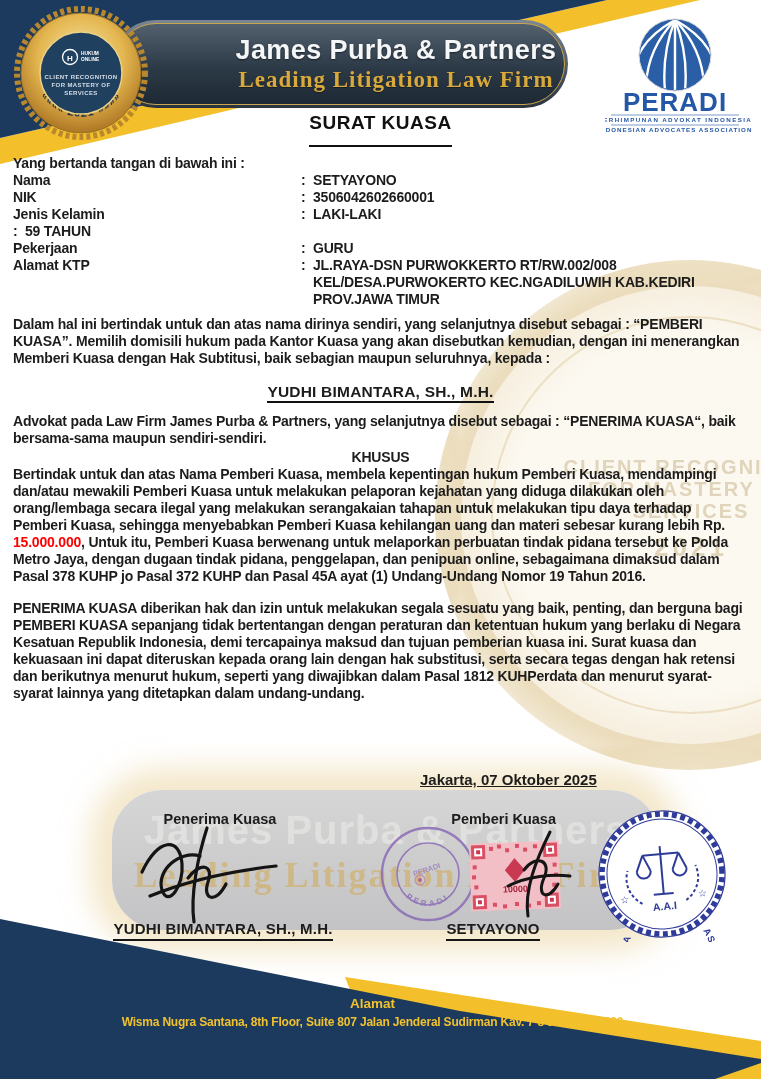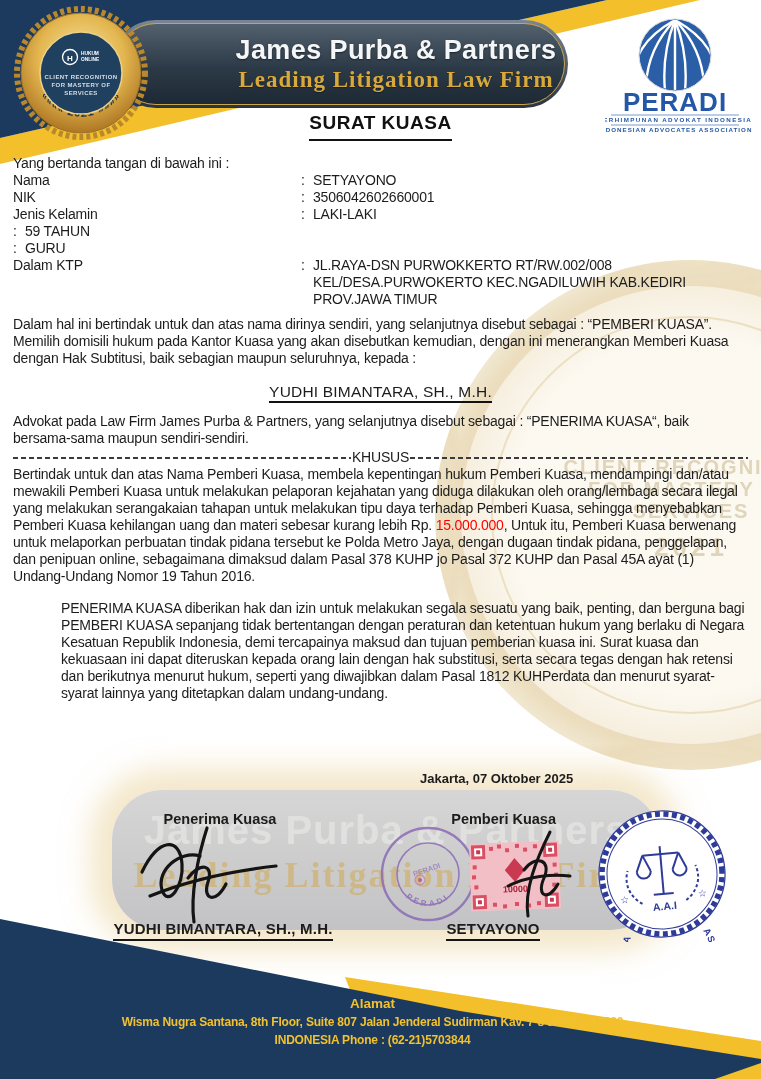--- a/index.html
+++ b/index.html
@@ -23,40 +23,40 @@
       border:26px solid rgba(198,158,74,.22);box-sizing:border-box;z-index:0;
       background:radial-gradient(circle,rgba(226,193,115,.10) 55%,rgba(210,170,85,.20) 72%,rgba(226,193,115,.08) 78%);}
   .watermark .wm-ring{position:absolute;inset:30px;border-radius:50%;border:2px solid rgba(198,158,74,.25);}
   .wm-center{position:absolute;left:60px;top:170px;width:340px;text-align:center;color:rgba(160,125,60,.30);
       font-weight:bold;line-height:22px;}
   .wm-center .wm-big{font-size:20px;letter-spacing:2px;}
   .wm-center .wm-year{font-size:26px;letter-spacing:4px;margin-top:14px;}
   
   .doc-title{position:absolute;top:112px;left:0;width:100%;text-align:center;z-index:2;}
   .doc-title span{font-size:19px;font-weight:bold;letter-spacing:.5px;color:#111;
-      border-bottom:2.5px solid #111;padding-bottom:6px;}
+      border-bottom:2.5px solid #111;padding-bottom:12px;}
   .content{position:absolute;left:13px;top:155px;width:735px;z-index:2;
-      font-size:14px;font-weight:normal;line-height:17px;letter-spacing:-.2px;}
+      font-size:14px;font-weight:bold;line-height:17px;letter-spacing:-.2px;}
   .id-row{display:flex;align-items:flex-start;}
   .id-label{width:288px;flex:0 0 288px;}
   .id-colon{width:12px;flex:0 0 12px;}
   .id-value{flex:1;}
   .para{margin-top:8px;text-align:left;}
   .attorney{margin:16px 0 12px 0;text-align:center;}
   .attorney span{font-size:15.5px;border-bottom:2.5px solid #111;padding-bottom:1px;letter-spacing:.2px;}
-  .khusus{display:flex;align-items:center;margin-top:2px;}
+  .khusus{display:flex;align-items:center;margin-top:2px;flex-direction:column;}
   .khusus .dash{flex:1;height:2px;
       background:repeating-linear-gradient(90deg,#3a3a3a 0 5px,transparent 5px 8px);}
   .khusus .kword{padding:0 1px;}
   .amount{color:#ff0000;margin-top:27px;}
   .p2{margin-top:4px;}
   .p3{margin-top:0;}
-  .p4{margin-top:15px;margin-left:48px;}
-  
-  .date-line{position:absolute;left:420px;top:771px;font-size:13px;font-weight:bold;z-index:6;}
+  .p4{margin-top:15px;}
+  
+  .date-line{position:absolute;left:420px;top:771px;font-size:15px;font-weight:bold;z-index:6;text-decoration:underline;}
   .sig-banner{position:absolute;left:112px;top:790px;width:548px;height:140px;border-radius:50px;
       background:linear-gradient(180deg,#d6d6d6,#c3c3c5);z-index:4;overflow:hidden;
       box-shadow:0 0 28px 22px rgba(235,214,160,.55);}
   .sig-ghost1{position:absolute;left:0;top:18px;width:100%;text-align:center;font-size:40px;font-weight:bold;
       color:#e0e0de;letter-spacing:1px;white-space:nowrap;}
   .sig-ghost2{position:absolute;left:0;top:64px;width:100%;text-align:center;font-family:"Liberation Serif",serif;
       font-size:36px;font-weight:bold;color:rgba(208,172,92,.60);letter-spacing:2px;white-space:nowrap;}
   .role-left{position:absolute;left:140px;top:811px;width:160px;text-align:center;
       font-size:14.5px;font-weight:bold;z-index:6;}
   .role-right{position:absolute;left:396px;top:811px;width:160px;text-align:right;
@@ -179,25 +179,26 @@
     <div class="id-row">
       <div class="id-label">Jenis Kelamin</div>
       <div class="id-colon">:</div>
       <div class="id-value">LAKI-LAKI</div>
     </div>
     <div class="id-row">
       <div class="id-colon">:</div>
       <div class="id-value">59 TAHUN</div>
     </div>
     <div class="id-row">
+      <div class="id-label">Pekerjaan</div>
       <div class="id-colon">:</div>
       <div class="id-value">GURU</div>
     </div>
     <div class="id-row">
-      <div class="id-label">Dalam KTP</div>
+      <div class="id-label">Alamat KTP</div>
       <div class="id-colon">:</div>
       <div class="id-value">JL.RAYA-DSN PURWOKKERTO RT/RW.002/008 KEL/DESA.PURWOKERTO KEC.NGADILUWIH KAB.KEDIRI PROV.JAWA TIMUR</div>
     </div>
 
     <div class="para">Dalam hal ini bertindak untuk dan atas nama dirinya sendiri, yang selanjutnya disebut sebagai : “PEMBERI KUASA”. Memilih domisili hukum pada Kantor Kuasa yang akan disebutkan kemudian, dengan ini menerangkan Memberi Kuasa dengan Hak Subtitusi, baik sebagian maupun seluruhnya, kepada :</div>
 
     <div class="attorney">
       <span>YUDHI BIMANTARA, SH., M.H.</span>
     </div>
 
@@ -337,16 +338,15 @@
 
   <svg class="ftr-svg" width="761" height="180">
     <polygon points="345,78 761,142 761,177 352,96" fill="#f3c02c"></polygon>
     <polygon points="0,20 460,112 761,160 761,180 0,180" fill="#1b3a5e"></polygon>
     <polygon points="715,180 761,164 761,180" fill="#f3c02c"></polygon>
   </svg>
 
   <div class="ftr-text">
     <div class="ftr-heading">Alamat</div>
     <div class="ftr-line">Wisma Nugra Santana, 8th Floor, Suite 807 Jalan Jenderal Sudirman Kav. 7-8 Jakarta 10220</div>
-    <div class="ftr-line">INDONESIA Phone : (62-21)5703844</div>
   </div>
 
 </div>
 
 </body></html>

